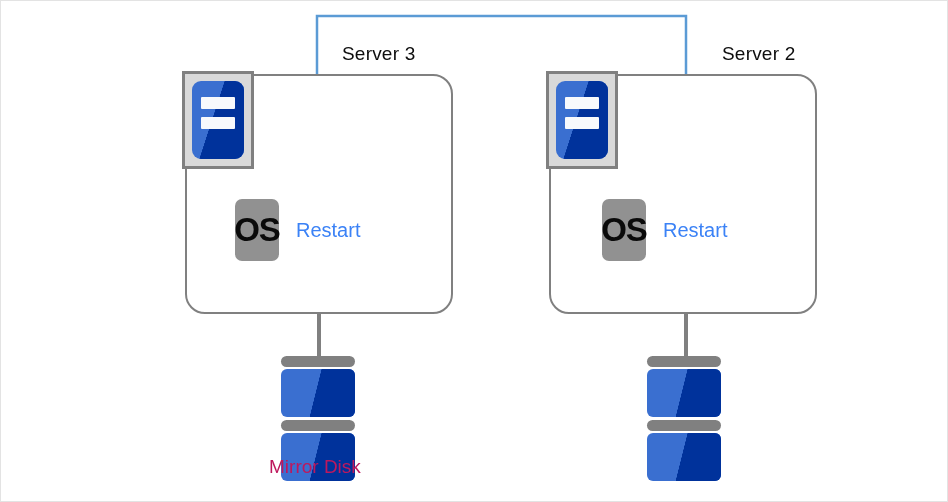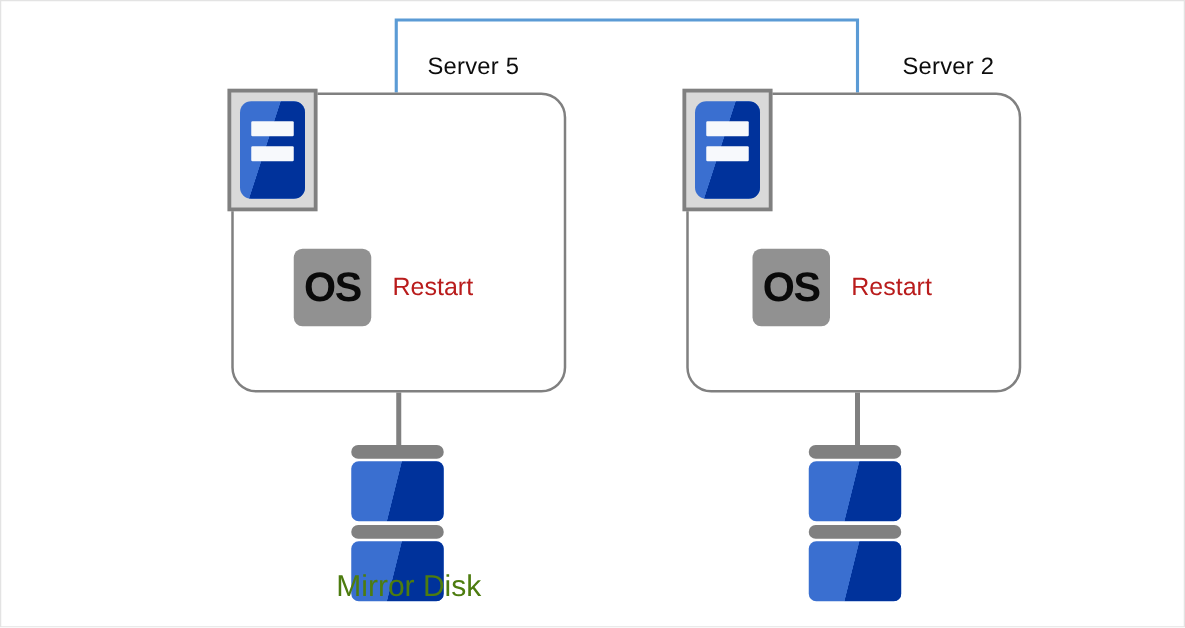--- a/index.html
+++ b/index.html
@@ -61,32 +61,32 @@
     width:34px;height:12px;
     background:#f7f9fc;
     border-radius:1px;
   }
   .server-badge .bar.b1{top:16px;}
   .server-badge .bar.b2{top:36px;}
 
   
   .os-row{position:absolute;display:flex;align-items:center;}
   .os-chip{
-    width:62px;height:62px;
+    width:44px;height:62px;
     background:#919191;
     border-radius:7px;
     display:flex;align-items:center;justify-content:center;
     font-size:33px;font-weight:bold;color:#0a0a0a;
     letter-spacing:-1px;
     font-family:"Liberation Sans",sans-serif;
   }
   .os-text{
     margin-left:17px;
     font-size:20px;
-    color:#b91c1c;
+    color:#3b82f6;
     white-space:nowrap;
     text-align:center;
   }
 
   
   .connector{
     position:absolute;
     width:4px;
     background:#808080;
   }
@@ -107,40 +107,40 @@
     overflow:hidden;
     margin-bottom:3px;
   }
   .disk .platter .shade{
     position:absolute;top:0;left:0;
     width:100%;height:100%;
     background:linear-gradient(104deg,rgba(0,0,0,0) 47%,#00329b 47.5%);
   }
   .disk-label{
     position:absolute;
-    font-size:24px;
-    color:#4d7c0f;
+    font-size:19px;
+    color:#be185d;
     white-space:nowrap;
     text-align:center;
   }
 </style>
 </head>
 <body>
 
 <div id="canvas">
 
   <svg class="interconnect" viewBox="0 0 946 500" width="946" height="500" aria-hidden="true">
     <path d="M 316 73 L 316 15 L 685 15 L 685 73" fill="none" stroke="#5B9BD5" stroke-width="2.5"></path>
   </svg>
 
   <div class="server-group">
 
     <div class="server-box" style="left:184px;top:73px;"></div>
 
-    <div class="server-label" style="left:341px;top:42px;">Server 5</div>
+    <div class="server-label" style="left:341px;top:42px;">Server 3</div>
 
     <div class="server-badge" style="left:181px;top:70px;">
       <div class="chassis">
         <div class="shade"></div>
         <div class="bar b1"></div>
         <div class="bar b2"></div>
       </div>
     </div>
 
     <div class="os-row" style="left:234px;top:198px;">

